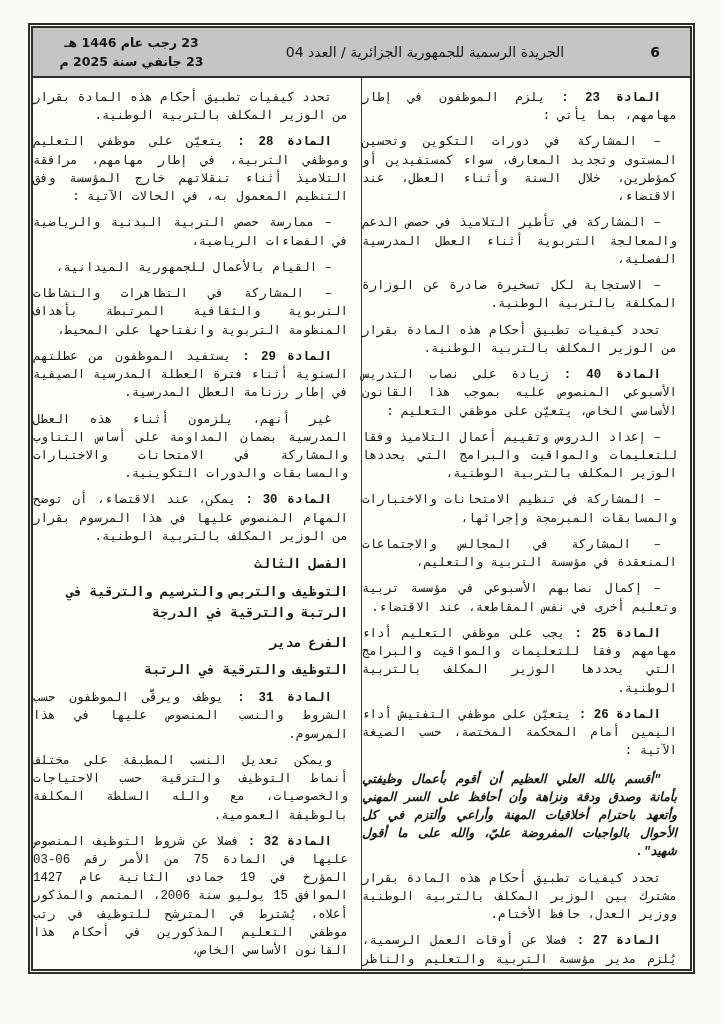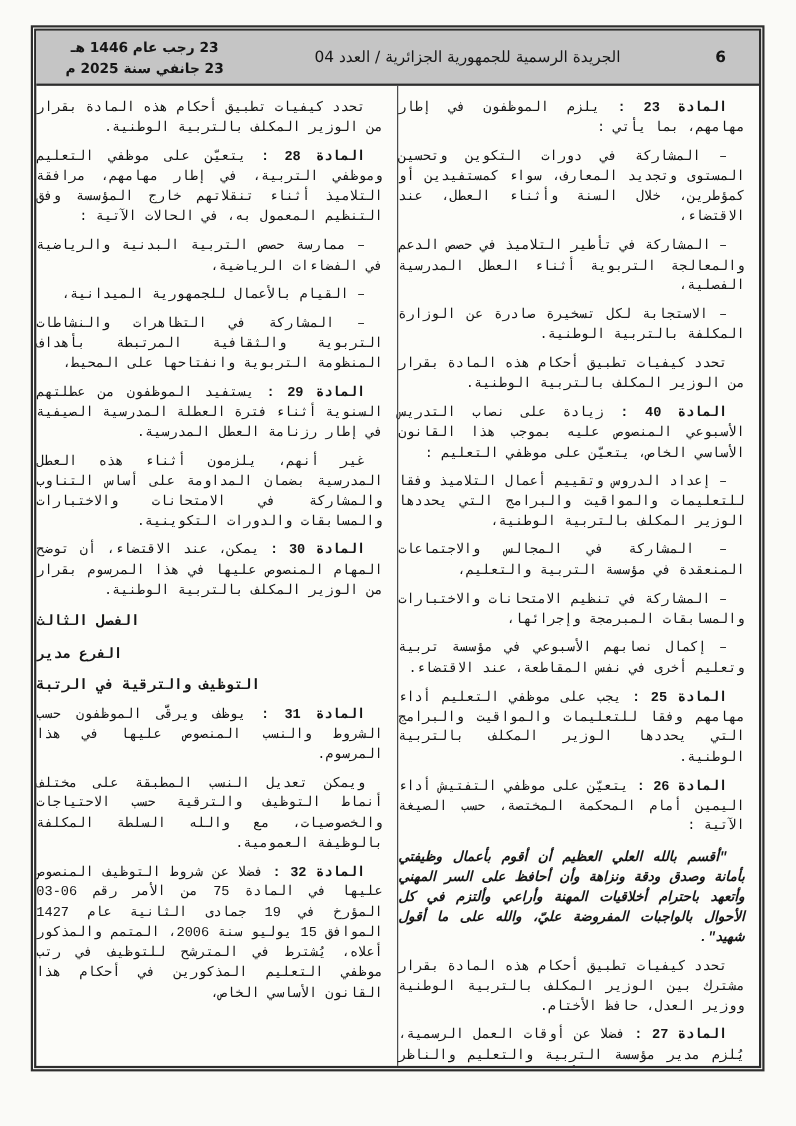--- a/index.html
+++ b/index.html
@@ -71,21 +71,21 @@
   }
   p.blk { margin: 0 0 8px 0; }
   p.article, p.para, p.item, p.oath { text-indent: 16px; }
   p.article b { font-weight: bold; }
   p.oath {
     font-weight: bold;
     font-style: italic;
     margin-top: 10px;
   }
   p.heading {
-    text-align: left;
+    text-align: right;
     text-indent: 0;
     font-weight: bold;
     font-size: 13px;
     margin: 9px 0 7px 0;
     line-height: 1.6;
   }
   p.heading.tight { margin: 2px 0 7px 0; }
 </style>
 </head>
 <body style="--header-bg: #c5c5c5;">
@@ -101,40 +101,41 @@
   </div>
   <div class="body">
     <div class="col" id="col-right">
         <p class="blk article"><b>المادة 23 : </b>يلزم الموظفون في إطار مهامهم، بما يأتي :</p>
         <p class="blk item">– المشاركة في دورات التكوين وتحسين المستوى وتجديد المعارف، سواء كمستفيدين أو كمؤطرين، خلال السنة وأثناء العطل، عند الاقتضاء،</p>
         <p class="blk item">– المشاركة في تأطير التلاميذ في حصص الدعم والمعالجة التربوية أثناء العطل المدرسية الفصلية،</p>
         <p class="blk item">– الاستجابة لكل تسخيرة صادرة عن الوزارة المكلفة بالتربية الوطنية.</p>
         <p class="blk para">تحدد كيفيات تطبيق أحكام هذه المادة بقرار من الوزير المكلف بالتربية الوطنية.</p>
         <p class="blk article"><b>المادة 40 : </b>زيادة على نصاب التدريس الأسبوعي المنصوص عليه بموجب هذا القانون الأساسي الخاص، يتعيّن على موظفي التعليم :</p>
         <p class="blk item">– إعداد الدروس وتقييم أعمال التلاميذ وفقا للتعليمات والمواقيت والبرامج التي يحددها الوزير المكلف بالتربية الوطنية،</p>
+        <p class="blk item">– المشاركة في تنظيم الامتحانات والاختبارات والمسابقات المبرمجة وإجرائها،</p>
         <p class="blk item">– المشاركة في المجالس والاجتماعات المنعقدة في مؤسسة التربية والتعليم،</p>
-        <p class="blk item">– المشاركة في تنظيم الامتحانات والاختبارات والمسابقات المبرمجة وإجرائها،</p>
         <p class="blk item">– إكمال نصابهم الأسبوعي في مؤسسة تربية وتعليم أخرى في نفس المقاطعة، عند الاقتضاء.</p>
         <p class="blk article"><b>المادة 25 : </b>يجب على موظفي التعليم أداء مهامهم وفقا للتعليمات والمواقيت والبرامج التي يحددها الوزير المكلف بالتربية الوطنية.</p>
         <p class="blk article"><b>المادة 26 : </b>يتعيّن على موظفي التفتيش أداء اليمين أمام المحكمة المختصة، حسب الصيغة الآتية :</p>
         <p class="blk oath">"أقسم بالله العلي العظيم أن أقوم بأعمال وظيفتي بأمانة وصدق ودقة ونزاهة وأن أحافظ على السر المهني وأتعهد باحترام أخلاقيات المهنة وأراعي وألتزم في كل الأحوال بالواجبات المفروضة عليّ، والله على ما أقول شهيد".</p>
         <p class="blk para">تحدد كيفيات تطبيق أحكام هذه المادة بقرار مشترك بين الوزير المكلف بالتربية الوطنية ووزير العدل، حافظ الأختام.</p>
         <p class="blk article"><b>المادة 27 : </b>فضلا عن أوقات العمل الرسمية، يُلزم مدير مؤسسة التربية والتعليم والناظر والمقتصد، في إطار تأدية وظائفهم، بالحضور إلى المؤسسة، في حالة الضرورة، خارج أوقات العمل، في الليل والنهار.</p>
       </div>
     <div class="divider"></div>
     <div class="col" id="col-left">
         <p class="blk para">تحدد كيفيات تطبيق أحكام هذه المادة بقرار من الوزير المكلف بالتربية الوطنية.</p>
         <p class="blk article"><b>المادة 28 : </b>يتعيّن على موظفي التعليم وموظفي التربية، في إطار مهامهم، مرافقة التلاميذ أثناء تنقلاتهم خارج المؤسسة وفق التنظيم المعمول به، في الحالات الآتية :</p>
         <p class="blk item">– ممارسة حصص التربية البدنية والرياضية في الفضاءات الرياضية،</p>
         <p class="blk item">– القيام بالأعمال للجمهورية الميدانية،</p>
         <p class="blk item">– المشاركة في التظاهرات والنشاطات التربوية والثقافية المرتبطة بأهداف المنظومة التربوية وانفتاحها على المحيط،</p>
         <p class="blk article"><b>المادة 29 : </b>يستفيد الموظفون من عطلتهم السنوية أثناء فترة العطلة المدرسية الصيفية في إطار رزنامة العطل المدرسية.</p>
         <p class="blk para">غير أنهم، يلزمون أثناء هذه العطل المدرسية بضمان المداومة على أساس التناوب والمشاركة في الامتحانات والاختبارات والمسابقات والدورات التكوينية.</p>
         <p class="blk article"><b>المادة 30 : </b>يمكن، عند الاقتضاء، أن توضح المهام المنصوص عليها في هذا المرسوم بقرار من الوزير المكلف بالتربية الوطنية.</p>
         <p class="blk heading">الفصل الثالث</p>
+        <p class="blk heading tight">التوظيف والتربص والترسيم والترقية في الرتبة والترقية في الدرجة</p>
         <p class="blk heading">الفرع مدير</p>
         <p class="blk heading tight">التوظيف والترقية في الرتبة</p>
         <p class="blk article"><b>المادة 31 : </b>يوظف ويرقَّى الموظفون حسب الشروط والنسب المنصوص عليها في هذا المرسوم.</p>
         <p class="blk para">ويمكن تعديل النسب المطبقة على مختلف أنماط التوظيف والترقية حسب الاحتياجات والخصوصيات، مع والله السلطة المكلفة بالوظيفة العمومية.</p>
         <p class="blk article"><b>المادة 32 : </b>فضلا عن شروط التوظيف المنصوص عليها في المادة 75 من الأمر رقم 06-03 المؤرخ في 19 جمادى الثانية عام 1427 الموافق 15 يوليو سنة 2006، المتمم والمذكور أعلاه، يُشترط في المترشح للتوظيف في رتب موظفي التعليم المذكورين في أحكام هذا القانون الأساسي الخاص،</p>
       </div>
   </div>
 </div>
 
 </body></html>

